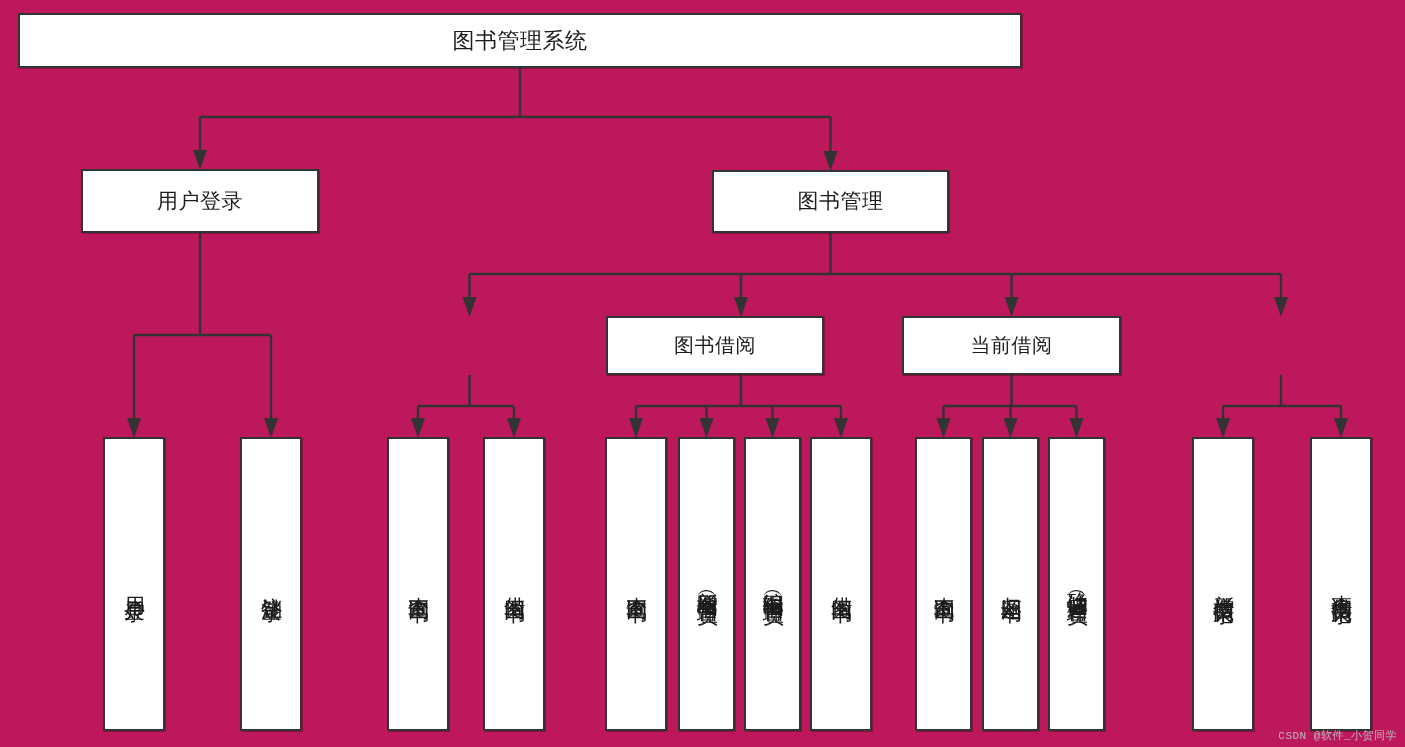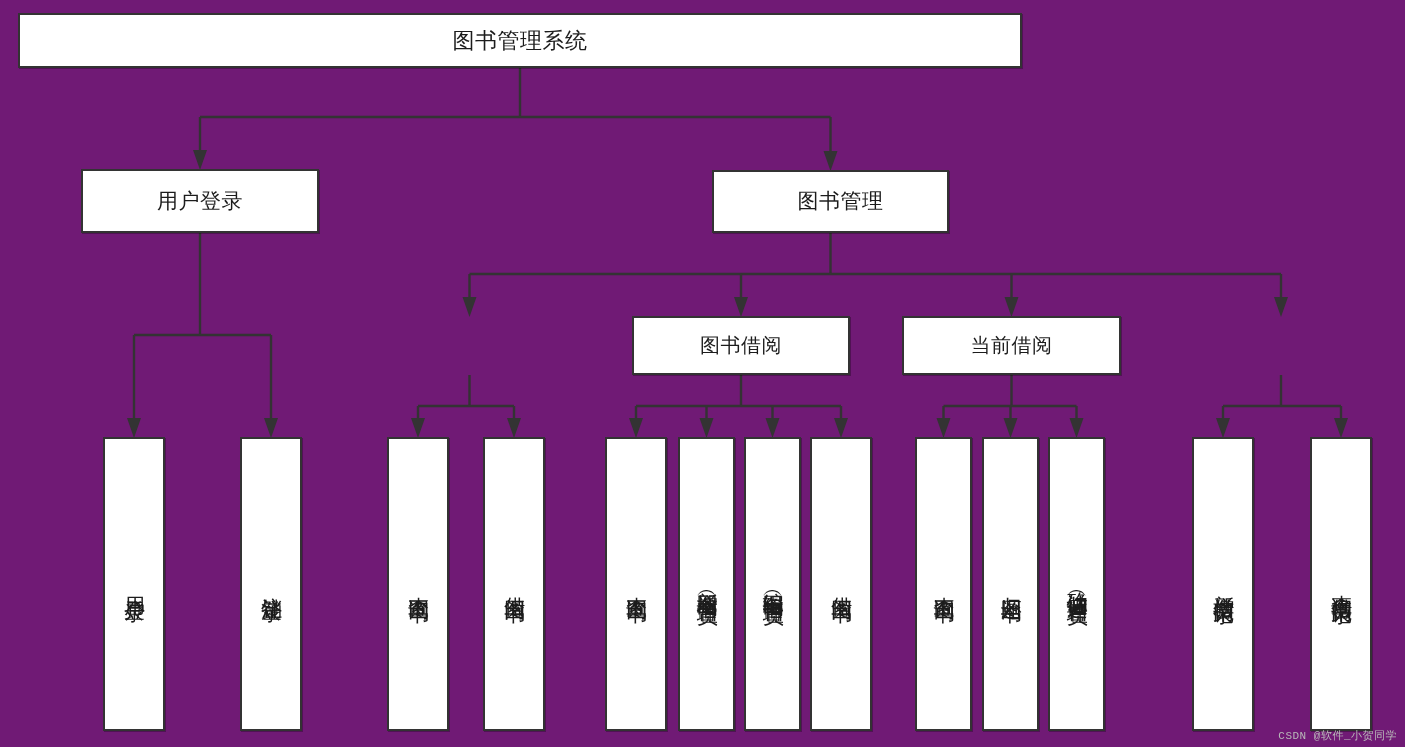--- a/index.html
+++ b/index.html
@@ -12,21 +12,21 @@
     width: 1405px;
     height: 747px;
     overflow: hidden;
     font-family: "DejaVu Sans", "Liberation Sans", sans-serif;
     color: #1a1a1a;
   }
   #diagram-root {
     position: relative;
     width: 1405px;
     height: 747px;
-    background: #701a75;
+    background: #be185d;
   }
 
   
   .node {
     position: absolute;
     box-sizing: border-box;
     background: #ffffff;
     border: 2px solid #333333;
     box-shadow: 1px 1px 0 rgba(0,0,0,0.28);
     display: flex;
@@ -162,21 +162,21 @@
     <span class="node-label">图书管理系统</span>
   </div>
 
   <div class="node level-2" style="left:81px; top:169px; width:238px; height:64px;">
     <span class="node-label">用户登录</span>
   </div>
   <div class="node level-2" style="left:712px; top:170px; width:237px; height:63px;padding-left:20px;">
     <span class="node-label">图书管理</span>
   </div>
 
-  <div class="node level-3" style="left:632px; top:316px; width:218px; height:59px;">
+  <div class="node level-3" style="left:606px; top:316px; width:218px; height:59px;">
     <span class="node-label">图书借阅</span>
   </div>
   <div class="node level-3" style="left:902px; top:316px; width:219px; height:59px;">
     <span class="node-label">当前借阅</span>
   </div>
 
   <div class="node leaf" style="left:103px; top:437px; width:62px; height:294px;">
     <span class="node-label">用户登录</span>
   </div>
   <div class="node leaf" style="left:240px; top:437px; width:62px; height:294px;">

